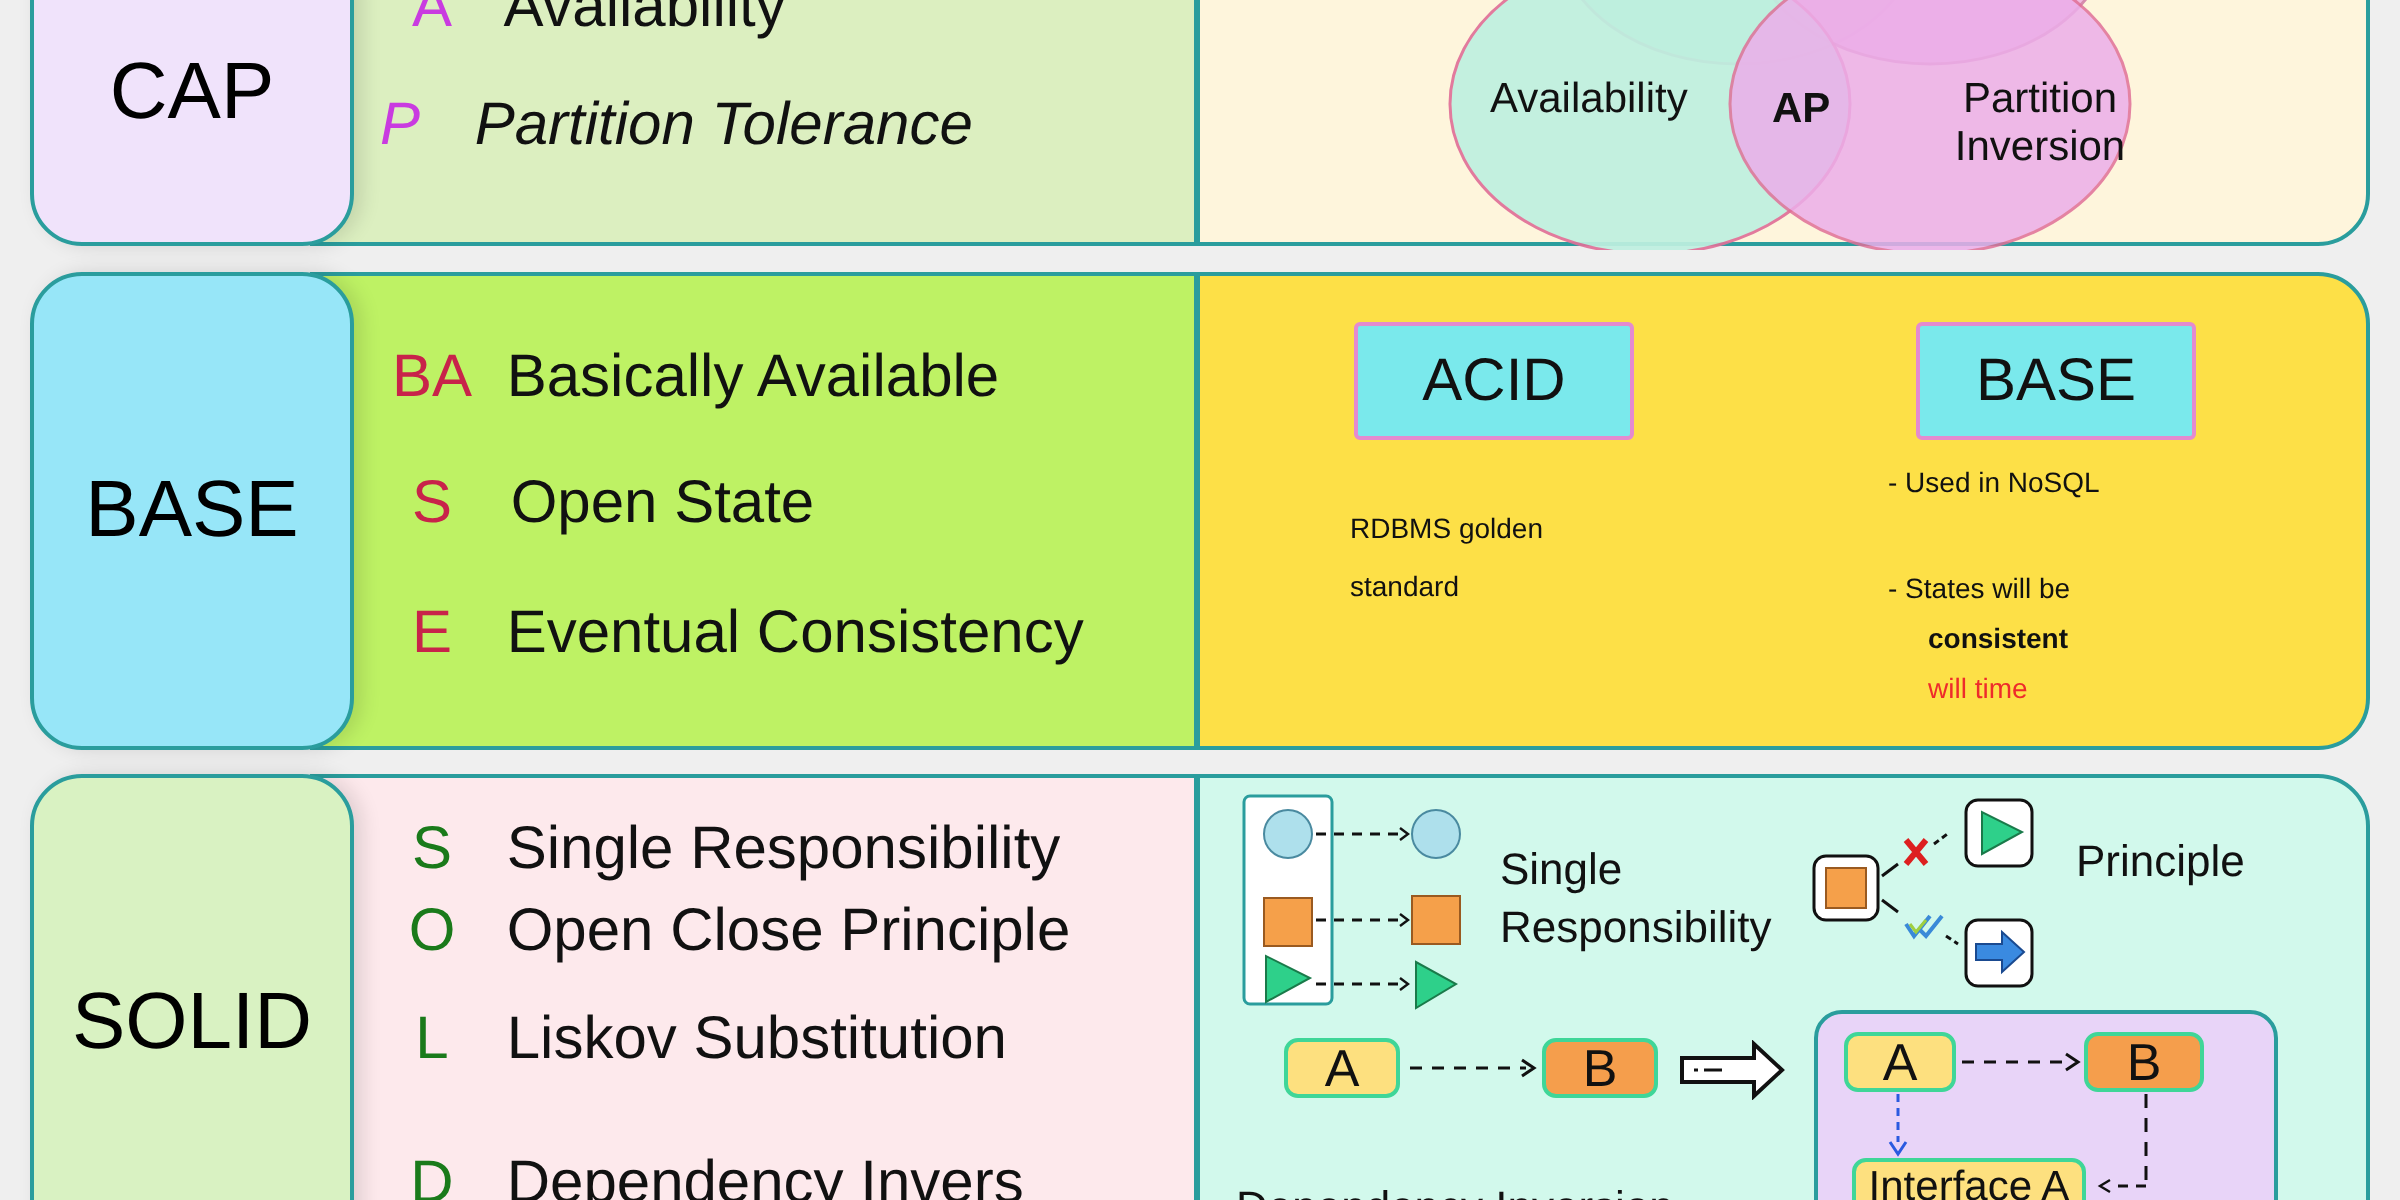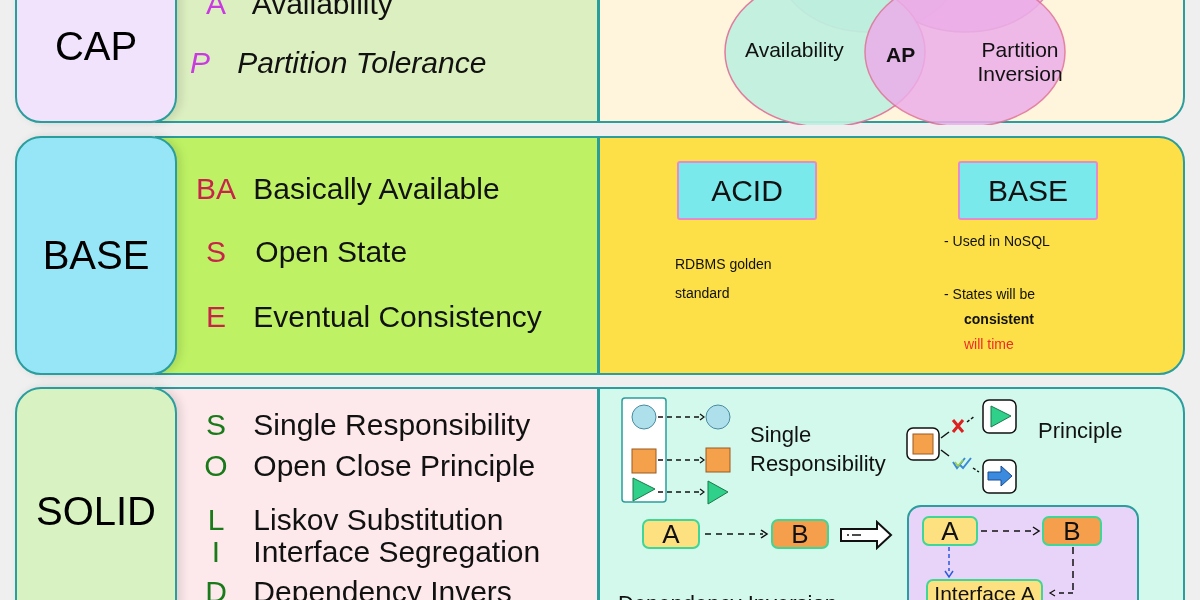--- a/index.html
+++ b/index.html
@@ -139,24 +139,20 @@
       <span class="letter solid-letter">S</span>
       <span>Single Responsibility</span>
     </div>
     <div class="item" style="left:32px; top:60px;">
       <span class="letter solid-letter">O</span>
       <span>Open Close Principle</span>
     </div>
     <div class="item" style="left:32px; top:102px;margin-top:12px;">
       <span class="letter solid-letter">L</span>
       <span>Liskov Substitution</span>
-    </div>
-    <div class="item" style="left:32px; top:146px;">
-      <span class="letter solid-letter">I</span>
-      <span>Interface Segregation</span>
     </div>
     <div class="item" style="left:32px; top:186px;">
       <span class="letter solid-letter">D</span>
       <span>Dependency Invers</span>
     </div>
   </div>
 
   <div class="diagram-box">
 
     <svg width="140" height="110" style="position:absolute;left:20px;top:7px;">

